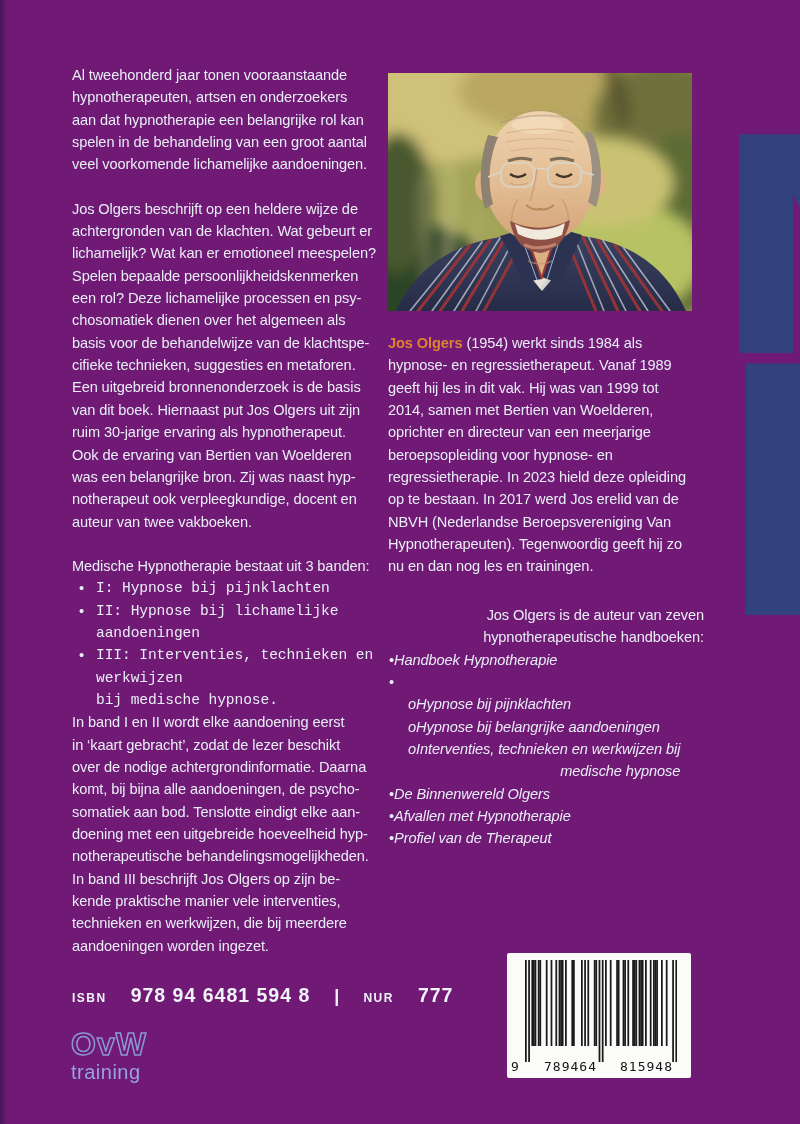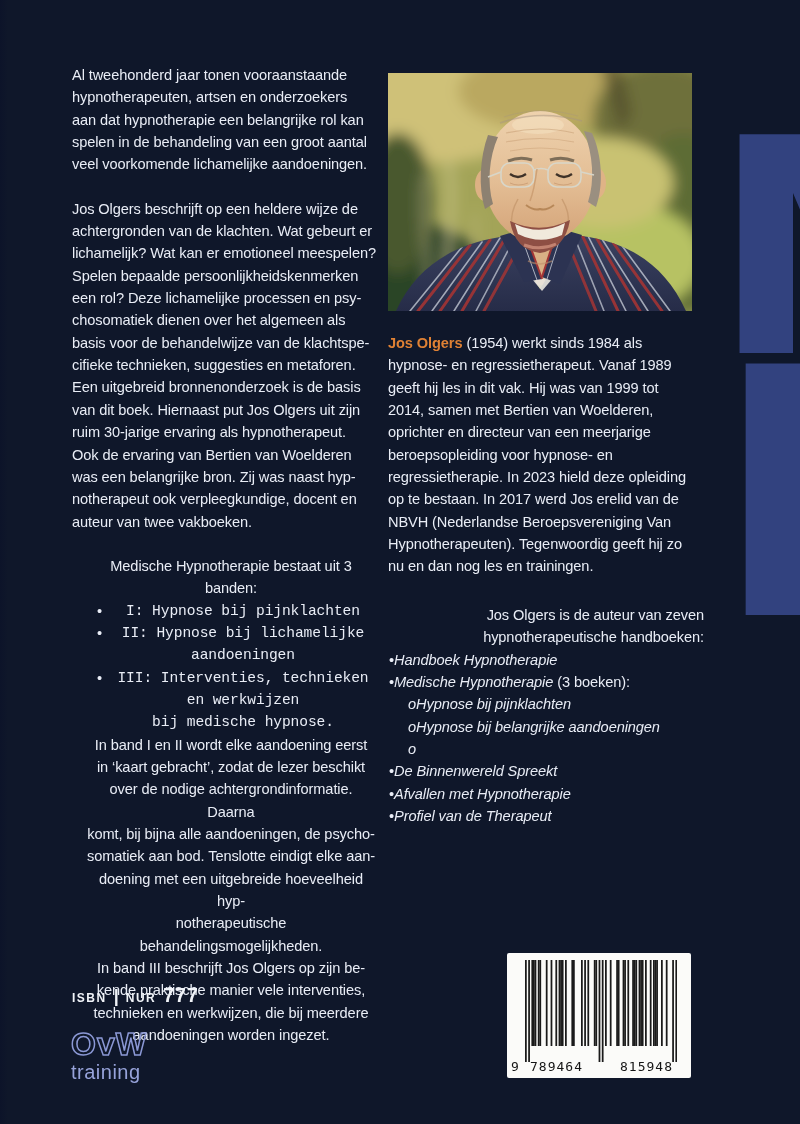--- a/index.html
+++ b/index.html
@@ -1,52 +1,52 @@
 <!DOCTYPE html>
 <html><head>
 <meta charset="utf-8">
 <style>
   html,body{margin:0;padding:0;background:#253a79;}
   .page{
     position:relative;width:800px;height:1124px;overflow:hidden;
-    background:#0f172a;
+    background:#701a75;
     font-family:"Liberation Sans",sans-serif;
     color:#e9edf6;
   }
   .wm-svg{position:absolute;left:0;top:0;pointer-events:none;}
   .wm-letter{font-family:"DejaVu Sans",sans-serif;font-weight:bold;fill:#32427f;}
   .edge-shadow{
     position:absolute;left:0;top:0;width:8px;height:100%;
     background:linear-gradient(90deg,rgba(8,14,40,.40),rgba(8,14,40,0));
   }
   
   .txt{
     font-size:14.6px;line-height:22.35px;letter-spacing:-0.1px;
     white-space:pre-line;color:#e9edf6;
   }
   .leftcol{position:absolute;left:72px;top:64px;width:318px;}
   .leftcol p,.leftcol .blk{margin:0 0 22px 0;}
-  .leftcol .blk-last{margin:12px;text-align:center;}
+  .leftcol .blk-last{margin:0;}
   .bitem{display:flex;white-space:pre-line;}
   .bmark{width:17px;margin-left:7px;flex:0 0 auto;}
   .btext{flex:1;font-family:Liberation Mono, monospace;}
   .bio{position:absolute;left:388px;top:332px;width:318px;}
   .author-name{color:#df8134;font-weight:bold;}
   .books{position:absolute;left:374px;top:604px;width:330px;text-align:right;}
   .bookitem{display:flex;white-space:pre-line;}
   .bookmark{width:18px;margin-left:2px;flex:0 0 auto;}
   .subitem{display:flex;white-space:pre-line;margin-left:24px;}
   .submark{width:18px;flex:0 0 auto;font-style:italic;}
   .ittl{font-style:italic;}
   
   .photo-wrap{position:absolute;left:388px;top:73px;width:304px;height:238px;overflow:hidden;}
   .photo-wrap svg{display:block;}
   
   .isbn-row{
-    position:absolute;left:72px;top:984px;display:flex;align-items:baseline;gap:7px;
+    position:absolute;left:72px;top:984px;display:flex;align-items:baseline;gap:24px;
     color:#f0f3f8;
   }
   .isbn-lbl{font-size:12px;font-weight:bold;letter-spacing:1.5px;}
   .isbn-num{font-size:19.5px;font-weight:600;letter-spacing:1px;}
   .isbn-sep{font-size:18px;font-weight:600;}
   .logo-svg{position:absolute;left:68px;top:1022px;}
   .logo-main{
     font-family:"Liberation Sans",sans-serif;font-weight:bold;font-size:32px;
     fill:none;stroke:#8b98d5;stroke-width:1.5px;letter-spacing:1px;
   }
@@ -57,21 +57,21 @@
   .barcode{
     position:absolute;left:507px;top:953px;width:184px;height:125px;
     background:#fbfbf9;border-radius:2px;
   }
   .barcode svg{position:absolute;left:18px;top:7px;}
   .bc-d{
     position:absolute;bottom:4px;font-family:"DejaVu Sans Mono",monospace;
     font-size:13px;color:#151515;letter-spacing:1px;
   }
   .bc-lead{left:4px;}
-  .bc-left{left:23px;width:67px;text-align:left;}
+  .bc-left{left:23px;width:67px;text-align:right;}
   .bc-right{left:98px;width:67px;text-align:center;margin-left:8px;}
 </style>
 </head>
 <body>
 
 <div class="page">
 
   <svg class="wm-svg" width="800" height="1124">
     <text class="wm-letter" x="712" y="353" font-size="300">M</text>
     <text class="wm-letter" x="714" y="615" font-size="345">H</text>
@@ -268,49 +268,51 @@
 
   <section class="books">
     <div class="txt">Jos Olgers is de auteur van zeven
 hypnotherapeutische handboeken:</div>
     <div class="bookitem txt">
       <span class="bookmark">•</span>
       <span><span class="ittl">Handboek Hypnotherapie</span><span></span></span>
     </div>
     <div class="bookitem txt">
       <span class="bookmark">•</span>
-      <span><span class="ittl">Medische Hypnotherapie</span><span> (3 boeken):</span></span>
     </div>
     <div class="subitem txt">
       <span class="submark">o</span>
       <span class="ittl">Hypnose bij pijnklachten</span>
     </div>
     <div class="subitem txt">
       <span class="submark">o</span>
       <span class="ittl">Hypnose bij belangrijke aandoeningen</span>
     </div>
     <div class="subitem txt">
       <span class="submark">o</span>
-    </div>
-    <div class="bookitem txt">
-      <span class="bookmark">•</span>
-      <span><span class="ittl">De Binnenwereld Spreekt</span><span></span></span>
+      <span class="ittl">Interventies, technieken en werkwijzen bij
+medische hypnose</span>
+    </div>
+    <div class="bookitem txt">
+      <span class="bookmark">•</span>
+      <span><span class="ittl">De Binnenwereld Olgers</span><span></span></span>
     </div>
     <div class="bookitem txt">
       <span class="bookmark">•</span>
       <span><span class="ittl">Afvallen met Hypnotherapie</span><span></span></span>
     </div>
     <div class="bookitem txt">
       <span class="bookmark">•</span>
       <span><span class="ittl">Profiel van de Therapeut</span><span></span></span>
     </div>
   </section>
 
   <div class="isbn-row">
     <span class="isbn-lbl">ISBN</span>
+    <span class="isbn-num">978 94 6481 594 8</span>
     <span class="isbn-sep">|</span>
     <span class="isbn-lbl">NUR</span>
     <span class="isbn-num">777</span>
   </div>
 
   <svg class="logo-svg" width="150" height="64">
     <text class="logo-main" x="3" y="33">OvW</text>
     <text class="logo-sub" x="3" y="57">training</text>
   </svg>
 

